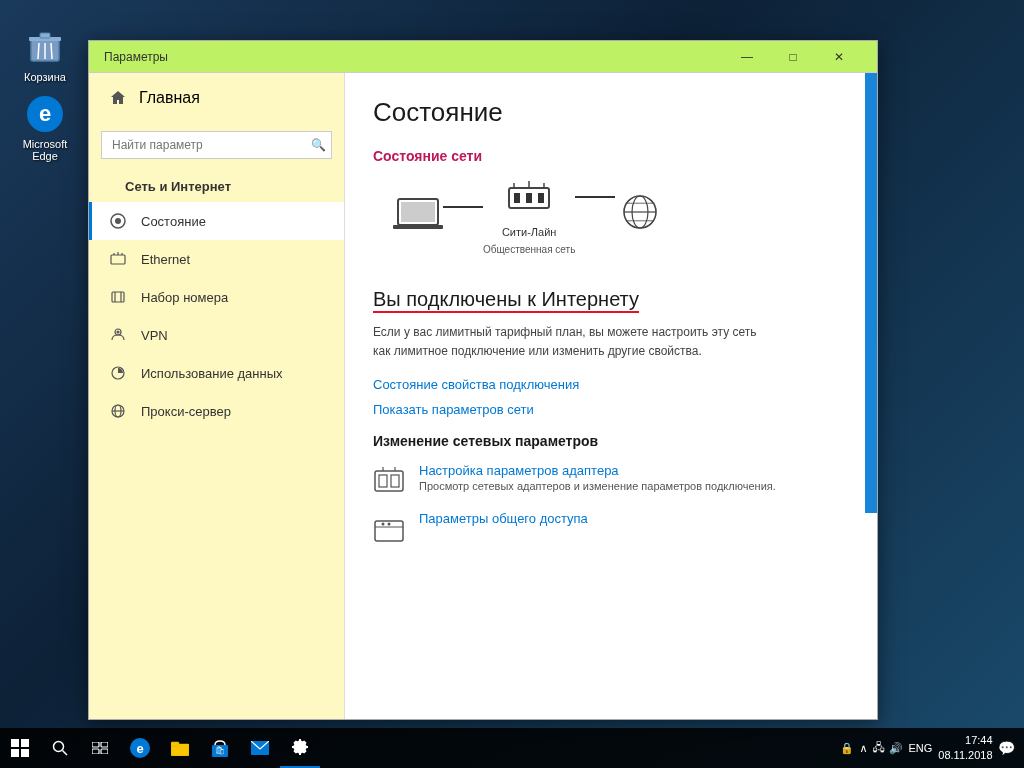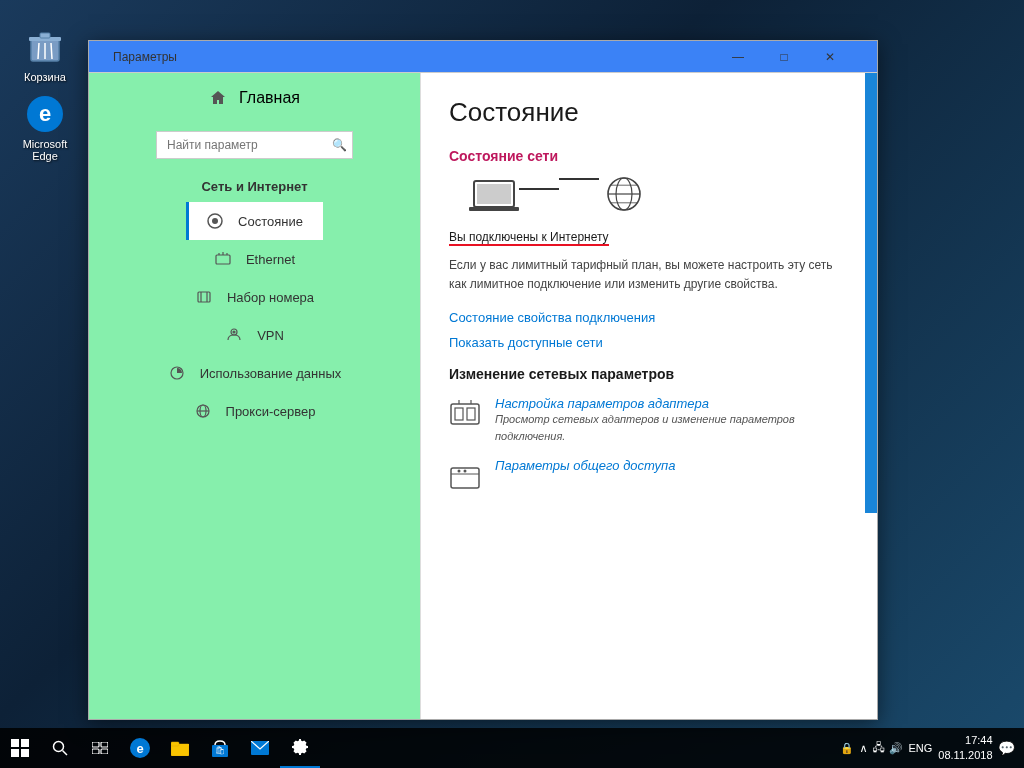--- a/index.html
+++ b/index.html
@@ -104,24 +104,24 @@
       width: 790px;
       height: 680px;
       background: #f2f2f2;
       box-shadow: 0 4px 20px rgba(0,0,0,0.5);
       display: flex;
       flex-direction: column;
       border: 1px solid #aaa;
     }
     .window-titlebar {
       height: 32px;
-      background: #3b82f6;
-      display: flex;
-      align-items: center;
-      padding: 0 24px;
+      background: #bef264;
+      display: flex;
+      align-items: center;
+      padding: 0 15px;
       border-bottom: 1px solid #ccc;
       flex-shrink: 0;
     }
     .window-title {
       font-size: 12px;
       color: #333;
       flex: 1;
     }
     .window-controls {
       display: flex;
@@ -139,27 +139,26 @@
     }
 
     .window-body {
       display: flex;
       flex: 1;
       overflow: hidden;
     }
 
     
     .sidebar {
-      width: 332px;
-      background: #86efac;
+      width: 256px;
+      background: #fef9c3;
       border-right: 1px solid #ddd;
       display: flex;
       flex-direction: column;
       flex-shrink: 0;
-      align-items: center;
     }
     .sidebar-home {
       padding: 16px 20px;
       display: flex;
       align-items: center;
       gap: 12px;
       cursor: pointer;
     }
     .search-box {
       margin: 8px 12px 16px;
@@ -249,27 +248,27 @@
       gap: 6px;
     }
 
     
     .net-icon {
       width: 50px;
       height: 40px;
     }
 
     .connected-text {
-      font-size: 12px;
+      font-size: 20px;
       font-weight: 400;
       color: #1a1a1a;
       border-bottom: 2px solid #e81123;
       display: inline-block;
       margin-bottom: 10px;
-      margin-top: 4px;
+      margin-top: 27px;
     }
     .info-text {
       font-size: 12px;
       color: #444;
       line-height: 1.6;
       margin-bottom: 16px;
       max-width: 400px;
     }
     .link-btn {
       display: block;
@@ -286,21 +285,20 @@
       color: #1a1a1a;
       margin: 16px 0 14px;
     }
 
     .settings-item {
       display: flex;
       align-items: flex-start;
       gap: 14px;
       margin-bottom: 14px;
       cursor: pointer;
-      font-style: italic;
     }
     .settings-item-icon {
       width: 32px;
       height: 32px;
       display: flex;
       align-items: center;
       justify-content: center;
       flex-shrink: 0;
       margin-top: 2px;
     }
@@ -465,39 +463,52 @@
           <div class="net-device">
             <svg class="net-icon" viewBox="0 0 50 40">
               <rect x="5" y="2" width="40" height="26" rx="2" fill="none" stroke="#444" stroke-width="2"></rect>
               <rect x="8" y="5" width="34" height="20" fill="#ccc"></rect>
               <rect x="0" y="28" width="50" height="4" rx="1" fill="#444"></rect>
             </svg>
           </div>
 
           <div style="width:40px; height:2px; background:#333; margin-bottom:20px;"></div>
 
+          <div class="net-device">
+            <svg class="net-icon" viewBox="0 0 50 40">
+              <rect x="5" y="10" width="40" height="20" rx="2" fill="none" stroke="#444" stroke-width="2"></rect>
+              <rect x="10" y="15" width="6" height="10" fill="#333"></rect>
+              <rect x="22" y="15" width="6" height="10" fill="#333"></rect>
+              <rect x="34" y="15" width="6" height="10" fill="#333"></rect>
+              <line x1="10" y1="10" x2="10" y2="5" stroke="#444" stroke-width="1.5"></line>
+              <line x1="25" y1="10" x2="25" y2="3" stroke="#444" stroke-width="1.5"></line>
+              <line x1="40" y1="10" x2="40" y2="5" stroke="#444" stroke-width="1.5"></line>
+            </svg>
+            <div style="font-size:11px; color:#333; text-align:center; margin-top:2px;">Сити-Лайн</div>
+            <div style="font-size:10px; color:#555; text-align:center;">Общественная сеть</div>
+          </div>
 
           <div style="width:40px; height:2px; background:#333; margin-bottom:40px;"></div>
 
           <div class="net-device">
             <svg class="net-icon" viewBox="0 0 50 50" style="margin-top:-10px;">
               <circle cx="25" cy="25" r="20" fill="none" stroke="#444" stroke-width="2"></circle>
               <ellipse cx="25" cy="25" rx="10" ry="20" fill="none" stroke="#444" stroke-width="1.5"></ellipse>
               <line x1="5" y1="25" x2="45" y2="25" stroke="#444" stroke-width="1.5"></line>
               <line x1="8" y1="14" x2="42" y2="14" stroke="#444" stroke-width="1"></line>
               <line x1="8" y1="36" x2="42" y2="36" stroke="#444" stroke-width="1"></line>
             </svg>
           </div>
         </div>
 
         <div style="margin-top:6px;">
           <div class="connected-text">Вы подключены к Интернету</div>
           <p class="info-text">Если у вас лимитный тарифный план, вы можете настроить эту сеть как лимитное подключение или изменить другие свойства.</p>
           <a class="link-btn">Состояние свойства подключения</a>
-          <a class="link-btn">Показать доступные сети</a>
+          <a class="link-btn">Показать параметров сети</a>
         </div>
 
         <div class="change-settings-title">Изменение сетевых параметров</div>
 
         <div class="settings-item">
           <div class="settings-item-icon">
             <svg width="32" height="32" viewBox="0 0 32 32" fill="none">
               <rect x="2" y="6" width="28" height="20" rx="2" stroke="#555" stroke-width="1.5"></rect>
               <rect x="6" y="10" width="8" height="12" stroke="#555" stroke-width="1.2" fill="none"></rect>
               <rect x="18" y="10" width="8" height="12" stroke="#555" stroke-width="1.2" fill="none"></rect>

